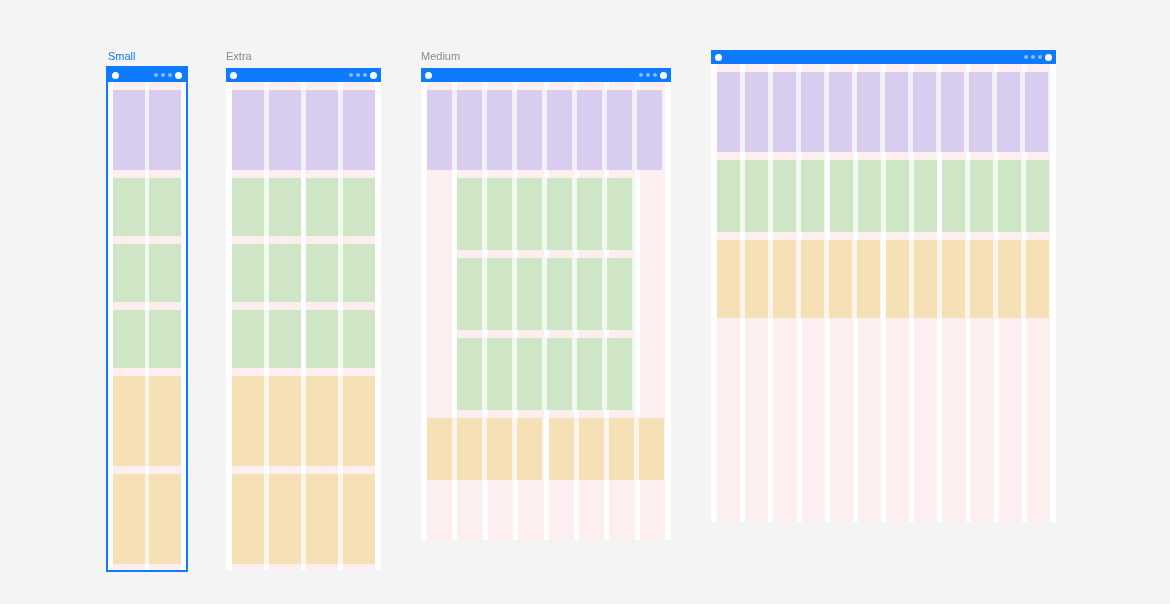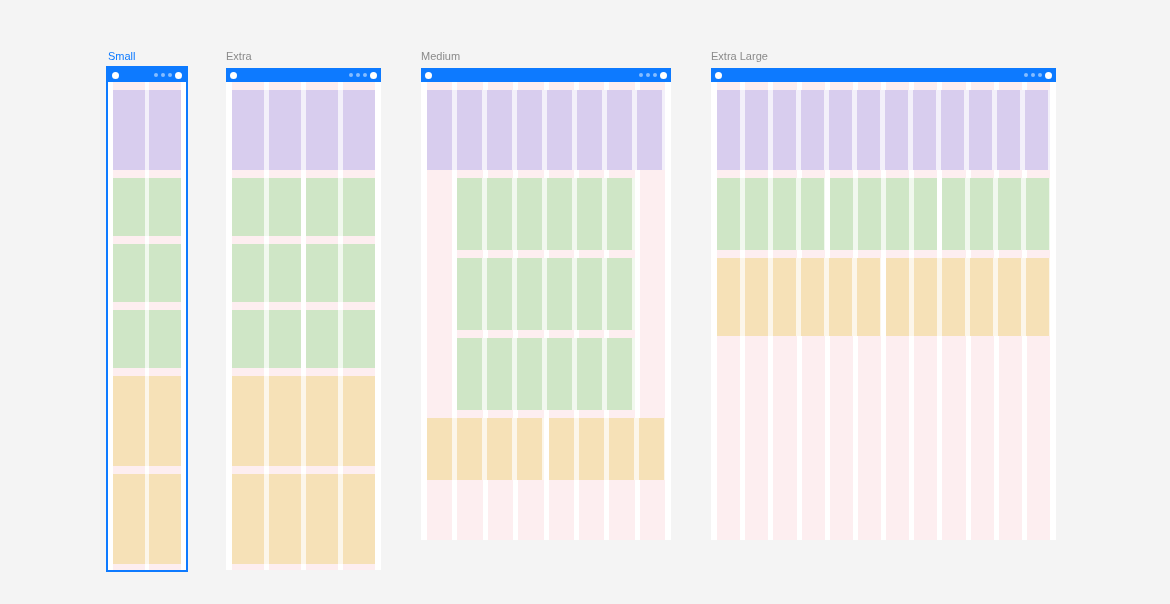--- a/index.html
+++ b/index.html
@@ -253,21 +253,20 @@
           <div class="row">
             <div class="blk orange grow h-tileS"></div>
             <div class="blk orange grow h-tileS"></div>
           </div>
         </div>
       </div>
     </div>
   </div>
 
   <div class="bp bp-xlarge">
-    <div class="label">Extra Large</div>
     <div class="frame">
       <div class="titlebar">
         <span class="tb-left">
             <span class="dot big"></span>
           </span>
         <span class="tb-right">
           <span class="dot sm"></span>
           <span class="dot sm"></span>
           <span class="dot sm"></span>
           <span class="dot big"></span>

